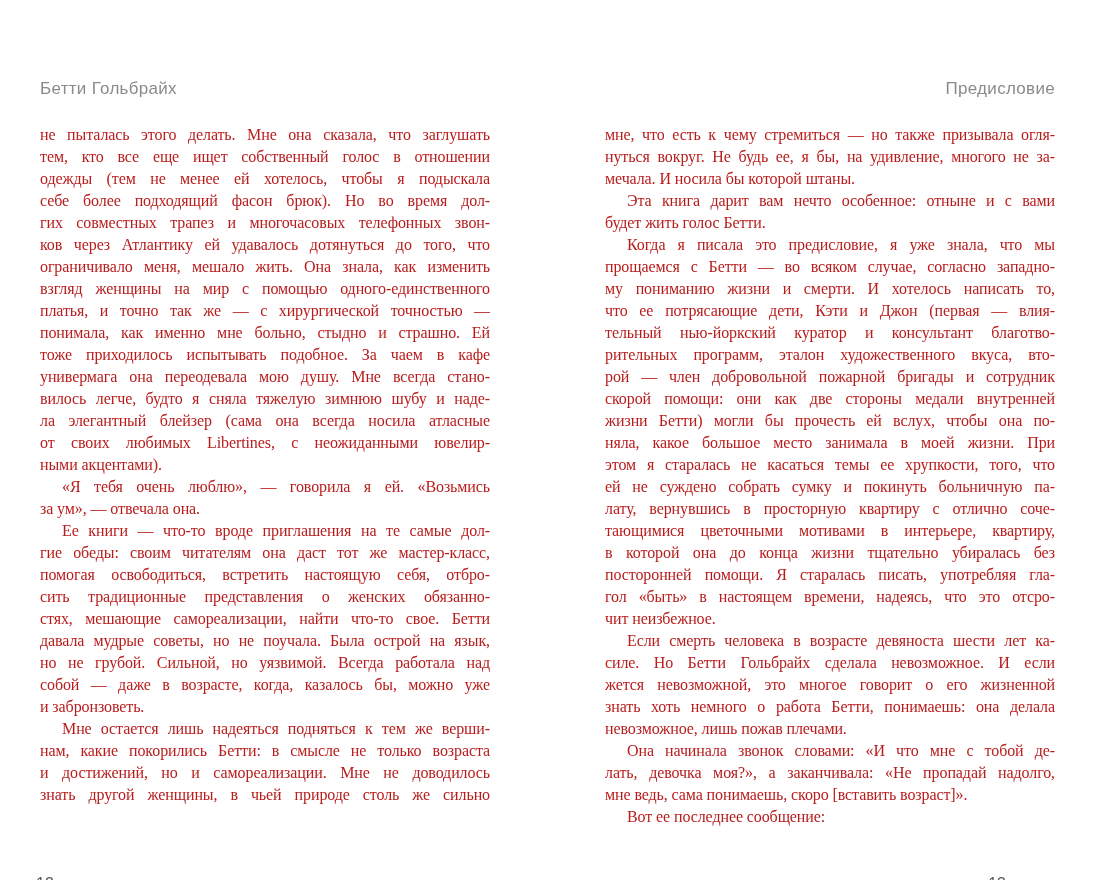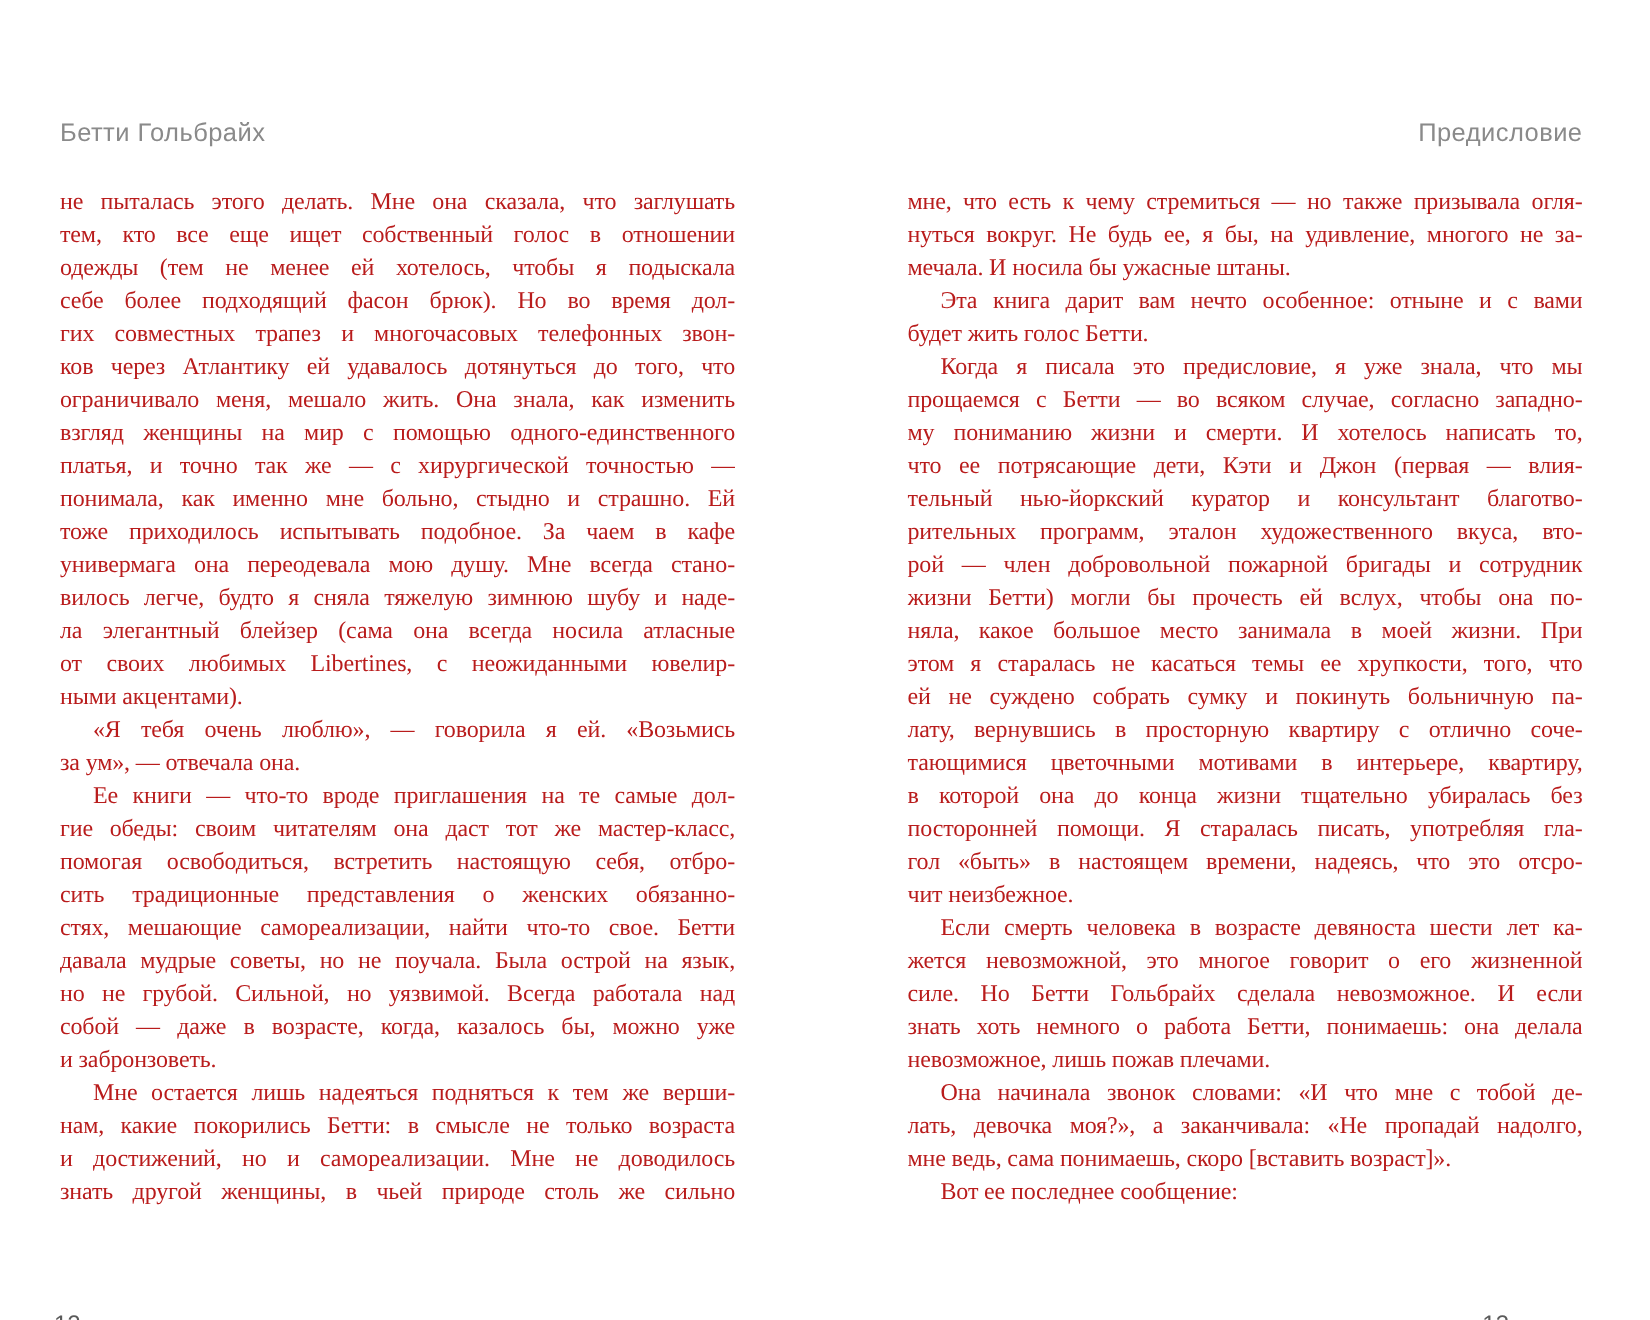--- a/index.html
+++ b/index.html
@@ -110,49 +110,50 @@
         </div>
       </div>
   </div>
 
   <div class="page page-right">
     <div class="running-header header-right">Предисловие</div>
     <div class="page-body">
         <div class="paragraph">
           <div class="line">мне, что есть к чему стремиться — но также призывала огля-</div>
           <div class="line">нуться вокруг. Не будь ее, я бы, на удивление, многого не за-</div>
-          <div class="line last">мечала. И носила бы ужасные штаны.</div>
+          <div class="line last">мечала. И носила бы которой штаны.</div>
         </div>
         <div class="paragraph indent">
           <div class="line">Эта книга дарит вам нечто особенное: отныне и с вами</div>
           <div class="line last">будет жить голос Бетти.</div>
         </div>
         <div class="paragraph indent">
           <div class="line">Когда я писала это предисловие, я уже знала, что мы</div>
           <div class="line">прощаемся с Бетти — во всяком случае, согласно западно-</div>
           <div class="line">му пониманию жизни и смерти. И хотелось написать то,</div>
           <div class="line">что ее потрясающие дети, Кэти и Джон (первая — влия-</div>
           <div class="line">тельный нью-йоркский куратор и консультант благотво-</div>
           <div class="line">рительных программ, эталон художественного вкуса, вто-</div>
           <div class="line">рой — член добровольной пожарной бригады и сотрудник</div>
+          <div class="line">скорой помощи: они как две стороны медали внутренней</div>
           <div class="line">жизни Бетти) могли бы прочесть ей вслух, чтобы она по-</div>
           <div class="line">няла, какое большое место занимала в моей жизни. При</div>
           <div class="line">этом я старалась не касаться темы ее хрупкости, того, что</div>
           <div class="line">ей не суждено собрать сумку и покинуть больничную па-</div>
           <div class="line">лату, вернувшись в просторную квартиру с отлично соче-</div>
           <div class="line">тающимися цветочными мотивами в интерьере, квартиру,</div>
           <div class="line">в которой она до конца жизни тщательно убиралась без</div>
           <div class="line">посторонней помощи. Я старалась писать, употребляя гла-</div>
           <div class="line">гол «быть» в настоящем времени, надеясь, что это отсро-</div>
           <div class="line last">чит неизбежное.</div>
         </div>
         <div class="paragraph indent">
           <div class="line">Если смерть человека в возрасте девяноста шести лет ка-</div>
+          <div class="line">силе. Но Бетти Гольбрайх сделала невозможное. И если</div>
           <div class="line">жется невозможной, это многое говорит о его жизненной</div>
-          <div class="line">силе. Но Бетти Гольбрайх сделала невозможное. И если</div>
           <div class="line">знать хоть немного о работа Бетти, понимаешь: она делала</div>
           <div class="line last">невозможное, лишь пожав плечами.</div>
         </div>
         <div class="paragraph indent">
           <div class="line">Она начинала звонок словами: «И что мне с тобой де-</div>
           <div class="line">лать, девочка моя?», а заканчивала: «Не пропадай надолго,</div>
           <div class="line last">мне ведь, сама понимаешь, скоро [вставить возраст]».</div>
         </div>
         <div class="paragraph indent">
           <div class="line last">Вот ее последнее сообщение:</div>

